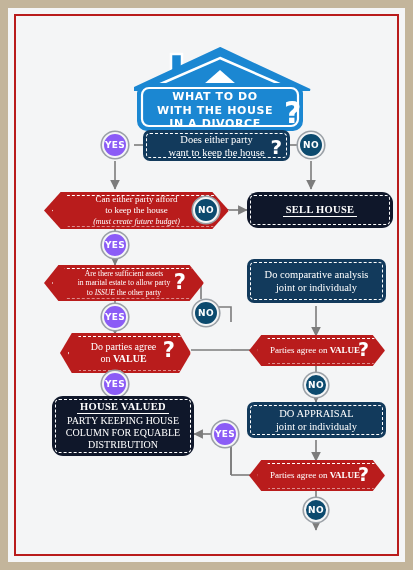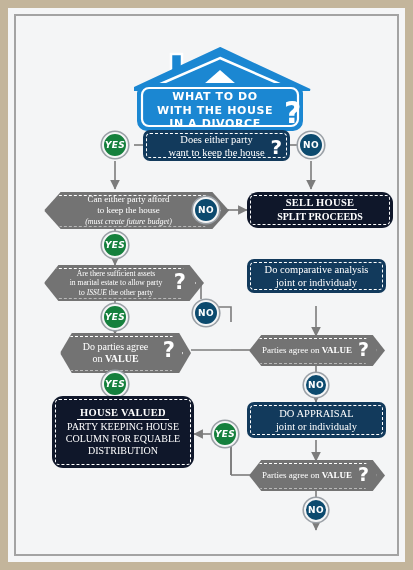--- a/index.html
+++ b/index.html
@@ -13,21 +13,21 @@
     position:relative;
     width:413px;height:570px;
     background:#f4f5f6;
     box-sizing:border-box;
     border:8px solid #c3b59b;
   }
   #page{
     position:absolute;
     left:6px;top:6px;right:6px;bottom:6px;
     background:#f4f5f6;
-    border:2px solid #a3a3a3;
+    border:2px solid #b91c1c;
     box-sizing:border-box;
     overflow:hidden;
   }
   .abs{position:absolute;box-sizing:border-box;}
 
   
   #header{left:118px;top:30px;width:180px;height:88px;}
   #header svg{display:block;}
   #header-text{
     position:absolute;left:0;top:44px;width:162px;
@@ -58,24 +58,24 @@
     border-radius:4px;
     width:calc(100% - 8px);height:calc(100% - 8px);
     display:flex;align-items:center;justify-content:center;
     text-align:center;
     position:relative;
   }
   .navybox .txt{font-size:10.5px;line-height:13px;padding:0 4px;}
 
   
   .hex{
-    background:#737373;
+    background:#b91c1c;
     color:#fff;
     clip-path:polygon(0% 50%, 9% 0%, 91% 0%, 100% 50%, 91% 100%, 9% 100%);
-    display:flex;align-items:center;justify-content:flex-start;
+    display:flex;align-items:center;justify-content:flex-end;
   }
   .hex .inner{
     width:calc(100% - 10px);height:calc(100% - 7px);
     border:1.5px dashed #ffffff;
     clip-path:polygon(0% 50%, 9% 0%, 91% 0%, 100% 50%, 91% 100%, 9% 100%);
     display:flex;align-items:center;justify-content:center;
     text-align:center;
   }
   .hex .txt{font-size:9px;line-height:11px;padding:0 10px;}
 
@@ -111,21 +111,21 @@
   
   .badge{
     border-radius:50%;
     display:flex;align-items:center;justify-content:center;
     color:#ffffff;
     font-family:"DejaVu Sans",sans-serif;
     font-weight:bold;font-size:9px;letter-spacing:.3px;
     border:2.5px solid #f4f5f6;
     box-shadow:0 0 0 1.6px #9aa0a6;
   }
-  .badge.yes{background:#15803d;font-style:italic;}
+  .badge.yes{background:#8b5cf6;}
   .badge.no{background:#0c4a6e;}
   .w26{width:26px;height:26px;}
   .w24{width:24px;height:24px;}
   .b{font-weight:bold;}
   .i{font-style:italic;}
   .small{font-size:8px;}
 </style>
 </head>
 <body>
 
@@ -239,21 +239,20 @@
       </div>
       <span class="qmark" style="right:20px;top:7px;font-size:22px;">?</span>
     </div>
 
     <div class="abs badge yes w26" style="left:86px;top:216px;">YES</div>
     <div class="abs badge no w26" style="left:177px;top:181px;">NO</div>
 
     <div class="abs graybox" style="left:231px;top:176px;width:146px;height:36px;">
       <div class="inner">
         <div class="gray-head">SELL HOUSE</div>
-        <div class="gray-body b">SPLIT PROCEEDS</div>
       </div>
     </div>
 
     <div class="abs hex" style="left:28px;top:249px;width:160px;height:36px;">
       <div class="inner">
         <div class="txt" style="padding-left:12px;padding-right:20px;font-size:7.6px;line-height:9.6px;">
           <div>Are there sufficient assets</div>
           <div>in marital estate to allow party</div>
           <div>
             <span>to </span><span class="i">ISSUE</span><span> the other party</span>
@@ -273,21 +272,21 @@
           <div>
             <span>on </span><span class="b">VALUE</span>
           </div>
         </div>
       </div>
       <span class="qmark" style="right:16px;top:7px;font-size:21px;">?</span>
     </div>
 
     <div class="abs badge yes w26" style="left:86px;top:355px;">YES</div>
 
-    <div class="abs navybox" style="left:231px;top:243px;width:139px;height:34px;">
+    <div class="abs navybox" style="left:231px;top:243px;width:139px;height:44px;">
       <div class="inner">
         <div class="txt">
           <div>Do comparative analysis</div>
           <div>joint or individualy</div>
         </div>
       </div>
     </div>
 
     <div class="abs hex" style="left:233px;top:319px;width:136px;height:31px;">
       <div class="inner">
@@ -314,21 +313,21 @@
         <div class="txt" style="padding-left:10px;padding-right:22px;font-size:9px;">
           <span>Parties agree on </span><span class="b">VALUE</span>
         </div>
       </div>
       <span class="qmark" style="right:16px;top:5px;font-size:19px;">?</span>
     </div>
 
     <div class="abs badge yes w26" style="left:196px;top:405px;">YES</div>
     <div class="abs badge no w24" style="left:288px;top:482px;">NO</div>
 
-    <div class="abs graybox" style="left:36px;top:380px;width:142px;height:72px;">
+    <div class="abs graybox" style="left:36px;top:380px;width:142px;height:60px;">
       <div class="inner">
         <div class="gray-head">HOUSE VALUED</div>
         <div class="gray-body">
           <div>PARTY KEEPING HOUSE</div>
           <div>COLUMN FOR EQUABLE</div>
           <div>DISTRIBUTION</div>
         </div>
       </div>
     </div>
 

